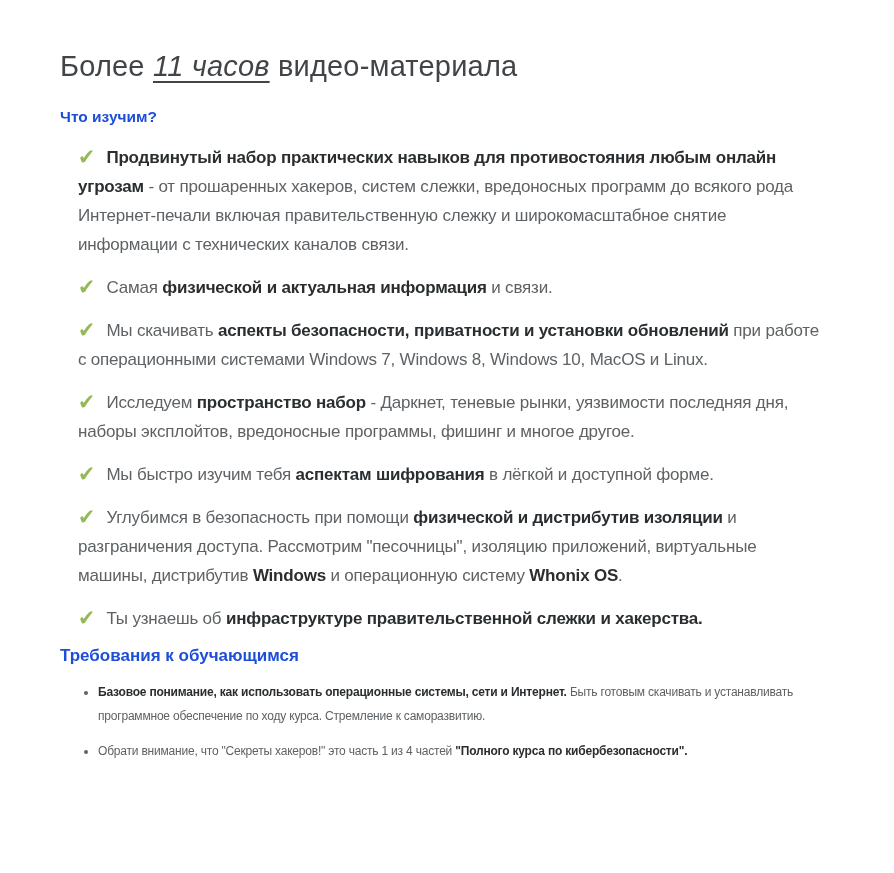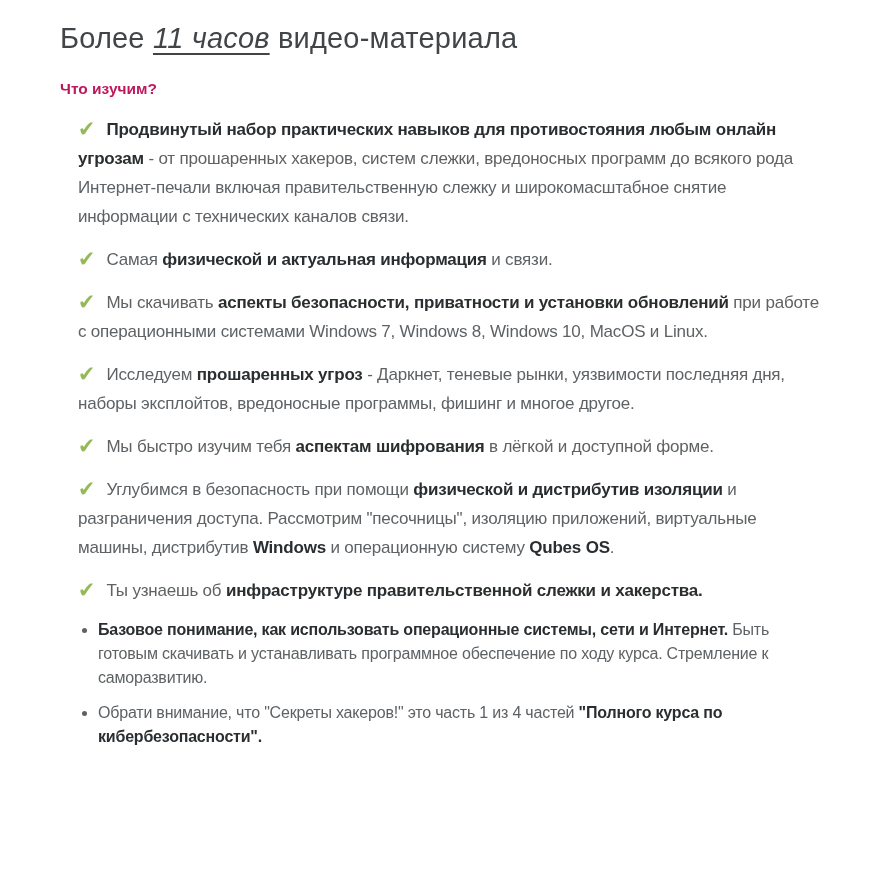--- a/index.html
+++ b/index.html
@@ -5,41 +5,41 @@
   html, body {
     margin: 0;
     padding: 0;
     background: #ffffff;
     font-family: "Liberation Sans", "DejaVu Sans", sans-serif;
   }
   .page {
     width: 894px;
     height: 873px;
     box-sizing: border-box;
-    padding: 20px 58px 10px 60px;
+    padding: 48px 58px 10px 60px;
     background: #ffffff;
     overflow: hidden;
   }
   h1.title {
     font-weight: 300;
     font-size: 29px;
     line-height: 36px;
     color: #414548;
     margin: 0 0 24px 0;
     letter-spacing: 0.2px;
   }
   h1.title .underlined {
     font-style: italic;
     text-decoration: underline;
     text-decoration-thickness: 2px;
     text-underline-offset: 5px;
   }
   .section-heading {
     font-weight: 700;
-    color: #be185d;
+    color: #1d4ed8;
     margin: 0 0 16px 0;
   }
   .section-heading.learn {
     font-size: 15.5px;
   }
   .section-heading.reqs {
     font-size: 17px;
     margin: 4px 0 14px 0;
   }
   .checklist {
@@ -65,21 +65,21 @@
     font-weight: 700;
     margin-right: 11px;
     display: inline-block;
     transform: translateY(1px) rotate(-3deg);
   }
   ul.req-list {
     margin: 0;
     padding: 0 0 0 38px;
   }
   li.req-item {
-    font-size: 16px;
+    font-size: 12px;
     line-height: 24px;
     color: #5e6265;
     letter-spacing: -0.2px;
     margin: 0 0 11px 0;
     max-width: 726px;
   }
   li.req-item::marker {
     color: #5e6265;
   }
 </style>
@@ -89,25 +89,26 @@
 <div class="page">
 
   <h1 class="title"><span>Более </span><em class="underlined">11 часов</em><span> видео-материала</span></h1>
 
   <h3 class="section-heading learn">Что изучим?</h3>
 
   <div class="checklist">
       <p class="check-item"><span class="check-icon">✔</span><strong>Продвинутый набор практических навыков для противостояния любым онлайн угрозам</strong><span> - от прошаренных хакеров, систем слежки, вредоносных программ до всякого рода Интернет-печали включая правительственную слежку и широкомасштабное снятие информации с технических каналов связи.</span></p>
       <p class="check-item"><span class="check-icon">✔</span><span>Самая </span><strong>физической и актуальная информация</strong><span> и связи.</span></p>
       <p class="check-item"><span class="check-icon">✔</span><span>Мы скачивать </span><strong>аспекты безопасности, приватности и установки обновлений</strong><span> при работе с операционными системами Windows 7, Windows 8, Windows 10, MacOS и Linux.</span></p>
-      <p class="check-item"><span class="check-icon">✔</span><span>Исследуем </span><strong>прошаренных угроз</strong><span> - Даркнет, теневые рынки, уязвимости последняя дня, наборы эксплойтов, вредоносные программы, фишинг и многое другое.</span></p>
+      <p class="check-item"><span class="check-icon">✔</span><span>Исследуем </span><strong>пространство набор</strong><span> - Даркнет, теневые рынки, уязвимости последняя дня, наборы эксплойтов, вредоносные программы, фишинг и многое другое.</span></p>
       <p class="check-item"><span class="check-icon">✔</span><span>Мы быстро изучим тебя </span><strong>аспектам шифрования</strong><span> в лёгкой и доступной форме.</span></p>
-      <p class="check-item"><span class="check-icon">✔</span><span>Углубимся в безопасность при помощи </span><strong>физической и дистрибутив изоляции</strong><span> и разграничения доступа. Рассмотрим "песочницы", изоляцию приложений, виртуальные машины, дистрибутив </span><strong>Windows</strong><span> и операционную систему </span><strong>Qubes OS</strong><span>.</span></p>
+      <p class="check-item"><span class="check-icon">✔</span><span>Углубимся в безопасность при помощи </span><strong>физической и дистрибутив изоляции</strong><span> и разграничения доступа. Рассмотрим "песочницы", изоляцию приложений, виртуальные машины, дистрибутив </span><strong>Windows</strong><span> и операционную систему </span><strong>Whonix OS</strong><span>.</span></p>
       <p class="check-item"><span class="check-icon">✔</span><span>Ты узнаешь об </span><strong>инфраструктуре правительственной слежки и хакерства.</strong></p>
     </div>
 
+  <h3 class="section-heading reqs">Требования к обучающимся</h3>
 
   <ul class="req-list">
       <li class="req-item"><strong>Базовое понимание, как использовать операционные системы, сети и Интернет.</strong><span> Быть готовым скачивать и устанавливать программное обеспечение по ходу курса. Стремление к саморазвитию.</span></li>
       <li class="req-item"><span>Обрати внимание, что "Секреты хакеров!" это часть 1 из 4 частей </span><strong>"Полного курса по кибербезопасности".</strong></li>
     </ul>
 
 </div>
 
 </body></html>

